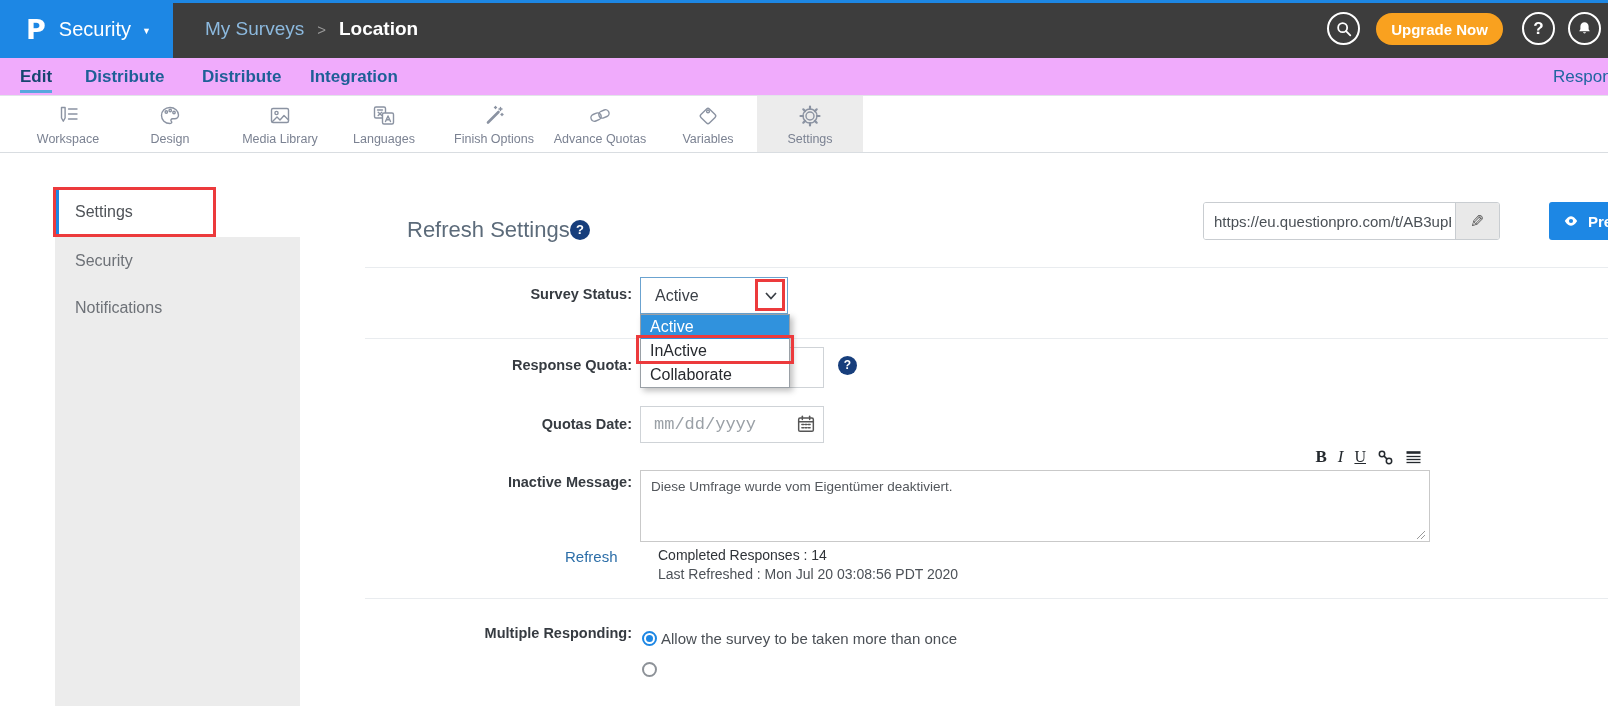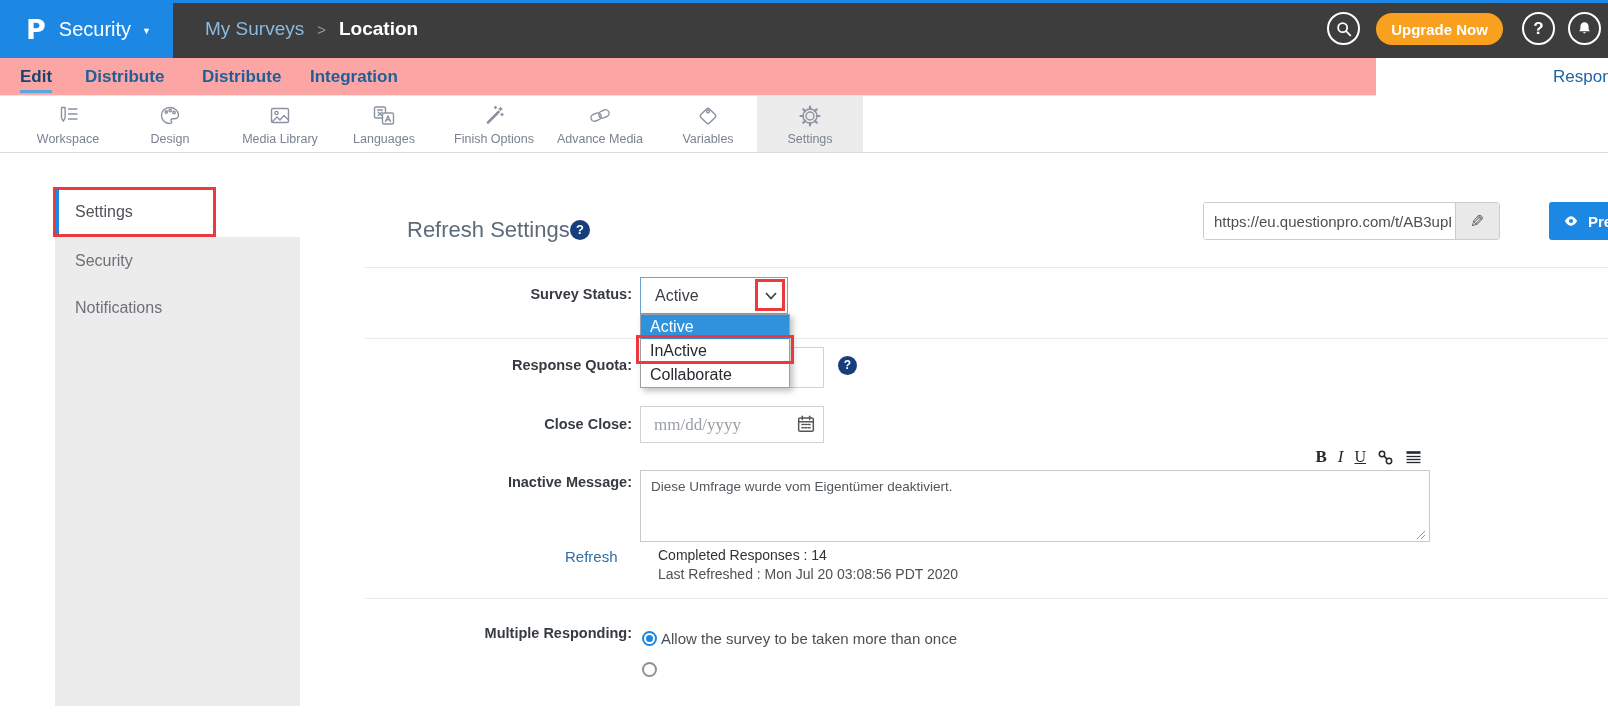--- a/index.html
+++ b/index.html
@@ -21,21 +21,21 @@
   .crumb-sep { color:#9a9a9a; font-size:15px; }
   .crumb-current { color:#fff; font-size:19px;font-weight:bold; }
   .topbar-icon { position:absolute; top:12px; width:33px; height:33px; border:2px solid #fff; border-radius:50%;
     display:flex; align-items:center; justify-content:center; cursor:pointer; z-index:4; }
   #icon-search { left:1327px; }
   #icon-help { left:1522px; color:#fff; font-size:17px; font-weight:bold; }
   #icon-bell { left:1568px; }
   .upgrade { position:absolute; left:1376px; top:13px; width:127px; height:32px; border:none; border-radius:16px;
     background:#f9a11f; color:#fff; font-size:15px; font-weight:bold; font-family:inherit; cursor:pointer; z-index:4; }
   
-  .navbar { position:absolute; top:58px; left:0; width:1376px; height:38px; background:#fca5a5; border-bottom:1px solid #e2e5e9; }
+  .navbar { position:absolute; top:58px; left:0; width:1608px; height:38px; background:#f0abfc; border-bottom:1px solid #e2e5e9; }
   .nav-tab { position:absolute; top:0; height:37px; line-height:37px; font-size:17px; color:#1e5f97; font-weight:600; cursor:pointer; }
   #nav-edit { left:20px; color:#16456f; height:35px; line-height:37px; border-bottom:3px solid #57a7de; }
   #nav-distribute { left:85px; } #nav-analytics { left:202px; } #nav-integration { left:310px; }
   .nav-right { position:absolute; left:1553px; top:0; line-height:37px; font-size:17px; color:#2065a1; white-space:nowrap; cursor:pointer; }
   
   .toolbar { position:absolute; top:96px; left:0; width:1608px; height:57px; background:#fff; border-bottom:1px solid #d9dde1; }
   .tool-tab { position:absolute; top:0; width:106px; height:56px; display:flex; flex-direction:column;
     align-items:center; justify-content:center; gap:3px; cursor:pointer; }
   .tool-tab.active { background:#ececec; }
   .tool-label { font-size:12.5px; color:#7b8292; white-space:nowrap; }
@@ -69,21 +69,21 @@
   #div1 { top:267px; } #div2 { top:338px; } #div3 { top:598px; }
   .form-label { position:absolute; left:300px; width:332px; text-align:right; font-size:14.5px; font-weight:bold; color:#363b41; }
   #lbl-status { top:286px; } #lbl-quota { top:357px; } #lbl-close { top:416px; } #lbl-inactive { top:474px; } #lbl-multi { top:625px; }
   .select-box { position:absolute; left:640px; top:277px; width:148px; height:37px; border:1px solid #6ba3d0; background:#fff; cursor:pointer; z-index:2; }
   .select-value { position:absolute; left:14px; top:0; line-height:35px; font-size:16px; color:#3c4148; }
   .select-chevron { position:absolute; right:6px; top:8px; }
   .dropdown { position:absolute; left:640px; top:314px; width:150px; background:#fff; border:1px solid #9aa0a6;
     box-shadow:3px 3px 6px rgba(0,0,0,.25); z-index:20; }
   .opt { height:24px; line-height:24px; padding-left:9px; font-size:16px; color:#26292e; cursor:pointer; }
   .opt-active { background:#3092dd; color:#fff; }
-  .text-input { position:absolute; border:1px solid #cfd3d7; font-family:Liberation Serif, serif; outline:none; background:#fff; }
+  .text-input { position:absolute; border:1px solid #cfd3d7; font-family:Liberation Mono, monospace; outline:none; background:#fff; }
   #quota-input { left:640px; top:347px; width:184px; height:41px; padding:0 10px; font-size:16px; color:#333; z-index:1; }
   #close-input { left:640px; top:406px; width:184px; height:37px; padding:0 36px 0 13px; font-size:17px; color:#555; }
   #close-input::placeholder { color:#9aa0a6; }
   .calendar-btn { position:absolute; left:795px; top:413px; width:22px; height:22px; cursor:pointer; z-index:2; }
   .fmt-toolbar { position:absolute; left:1296px; top:446px; width:126px; height:22px; display:flex; align-items:center; justify-content:flex-end; gap:11px; }
   .fmt-btn { color:#24292e; cursor:pointer; font-family:"Liberation Serif",serif; }
   .fmt-b { font-weight:bold; font-size:17px; }
   .fmt-i { font-style:italic; font-size:17px; }
   .fmt-u { text-decoration:underline; font-size:16px; }
   #message-input { left:640px; top:470px; width:790px; height:72px; padding:8px 10px; font-size:13.5px; color:#53575c; resize:none; overflow:hidden; position:absolute; border:1px solid #c9c9c9; font-family:inherit; outline:none; }
@@ -188,21 +188,21 @@
         </svg>
       <span class="tool-label">Finish Options</span>
     </div>
     <div class="tool-tab" style="left:547px">
       <svg class="tool-icon" width="26" height="26" viewBox="0 0 26 26">
           <g transform="rotate(-22 13 12.5)">
             <rect x="3.5" y="9" width="10.5" height="7" rx="3.5"></rect>
             <rect x="12" y="9" width="10.5" height="7" rx="3.5"></rect>
           </g>
         </svg>
-      <span class="tool-label">Advance Media</span>
+      <span class="tool-label">Advance Quotas</span>
     </div>
     <div class="tool-tab" style="left:655px">
       <svg class="tool-icon" width="26" height="26" viewBox="0 0 26 26">
           <g transform="rotate(45 13 13)">
             <rect x="7" y="7" width="12" height="12" rx="2"></rect>
           </g>
           <circle cx="13" cy="8.4" r="1.4"></circle>
         </svg>
       <span class="tool-label">Variables</span>
     </div>
@@ -256,21 +256,21 @@
   <div class="dropdown">
     <div class="opt opt-active">Active</div>
     <div class="opt">InActive</div>
     <div class="opt">Collaborate</div>
   </div>
 
   <label class="form-label" id="lbl-quota">Response Quota:</label>
   <input class="text-input" id="quota-input" value="" style="">
   <span class="help-badge" id="help-quota">?</span>
 
-  <label class="form-label" id="lbl-close">Close Close:</label>
+  <label class="form-label" id="lbl-close">Quotas Date:</label>
   <input class="text-input" id="close-input" placeholder="mm/dd/yyyy" style="">
   <svg class="calendar-btn" viewBox="0 0 24 24" fill="none" stroke="#555" stroke-width="1.6" stroke-linecap="round">
       <rect x="4" y="5.5" width="16" height="14.5" rx="1.5"></rect>
       <line x1="4" y1="9.5" x2="20" y2="9.5"></line>
       <line x1="8" y1="3.5" x2="8" y2="7"></line>
       <line x1="16" y1="3.5" x2="16" y2="7"></line>
       <path d="M7.5 12.5h2 M11 12.5h2 M14.5 12.5h2 M7.5 16h2 M11 16h2 M14.5 16h2"></path>
     </svg>
 
   <div class="fmt-toolbar">

